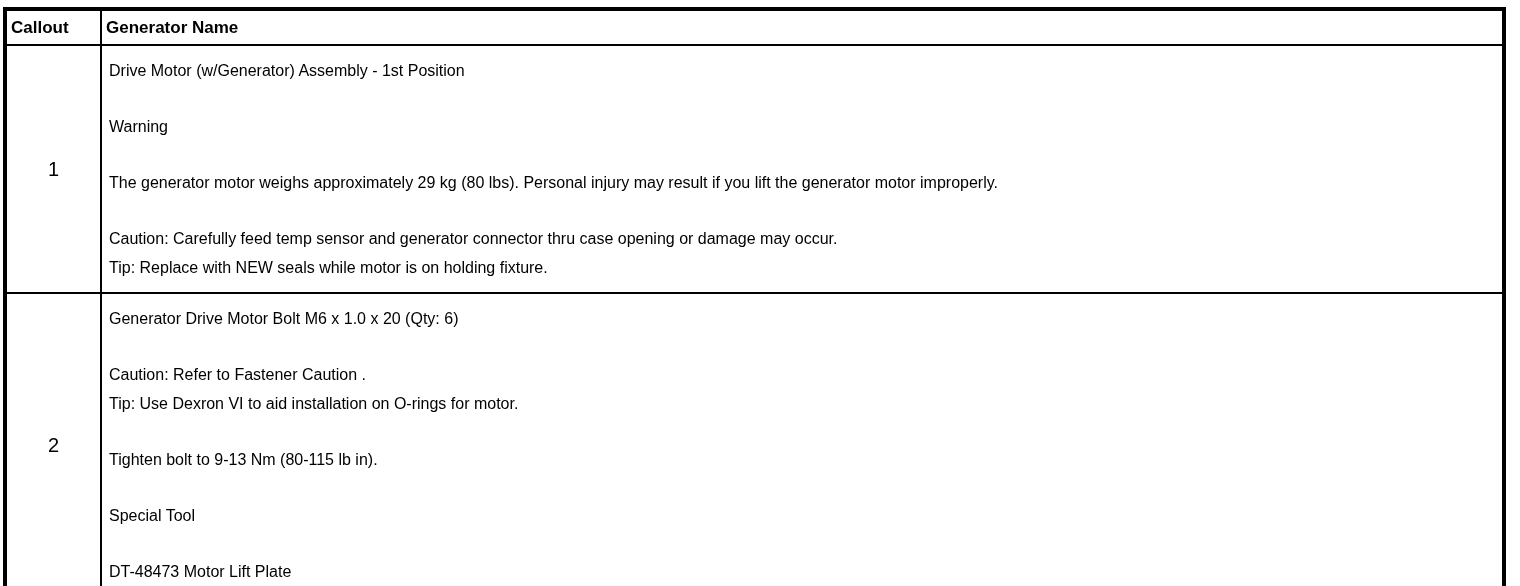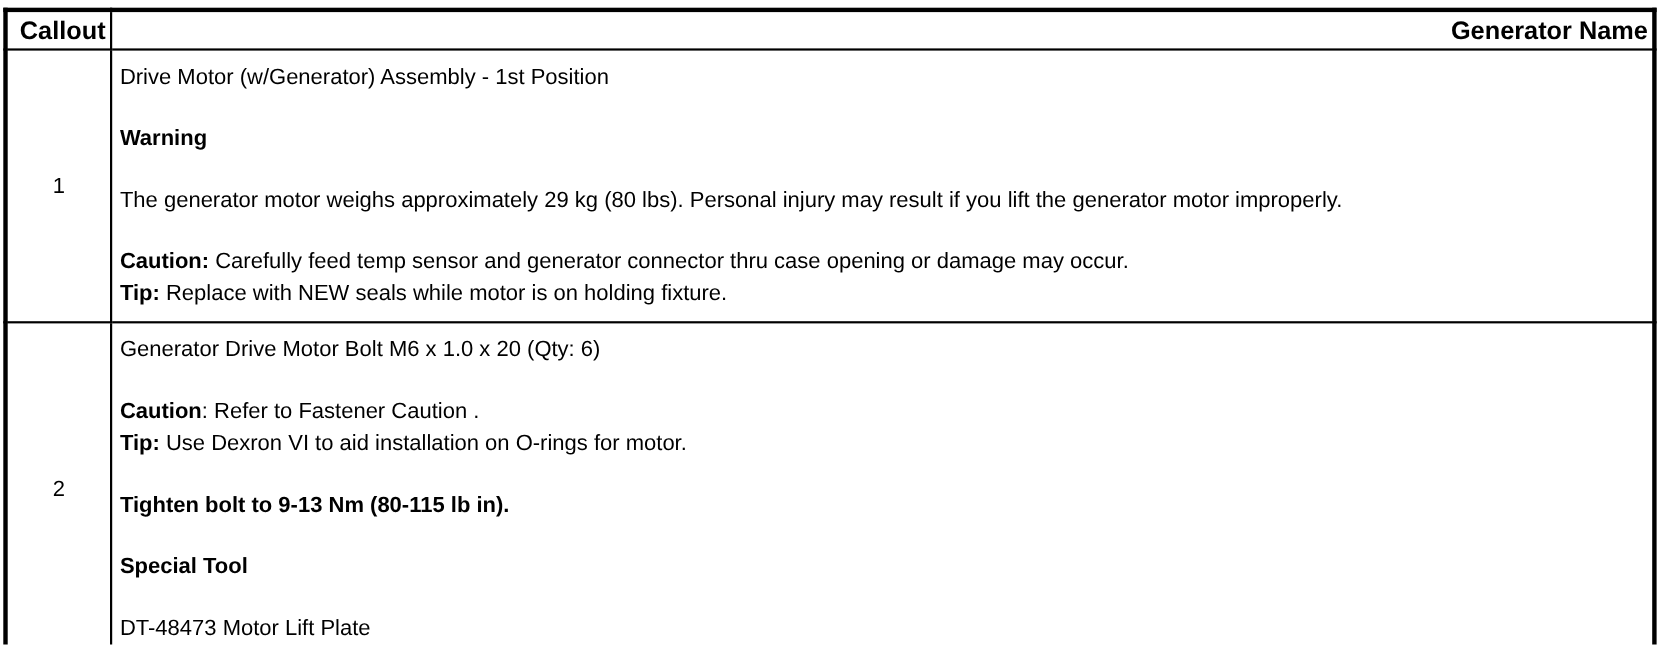--- a/index.html
+++ b/index.html
@@ -18,44 +18,44 @@
     border: 4px solid #000000;
     margin: 7px 0 0 3px;
     width: 1503px;
     table-layout: fixed;
     background: #ffffff;
   }
   th, td {
     border: 2px solid #000000;
   }
   thead th {
-    font-size: 23px;
+    font-size: 17px;
     font-weight: bold;
-    text-align: right;
+    text-align: left;
     height: 36px;
     padding: 2px 4px;
     vertical-align: middle;
   }
   td.callout-cell {
     text-align: center;
     vertical-align: middle;
     font-size: 20px;
     padding: 0;
   }
   td.component-cell {
     vertical-align: top;
     padding: 10px 6px 10px 7px;
-    font-size: 20px;
+    font-size: 16px;
     line-height: 29px;
   }
   tbody tr.row-1 { height: 239px; }
   tbody tr.row-2 { height: 293px; }
   p.block { margin: 0; }
   p.block + p.block { margin-top: 27px; }
-  .b { font-weight: bold; }
+  .b { font-weight: normal; }
 </style>
 </head>
 <body>
 
 <table class="component-table">
   <colgroup>
     <col style="width:96px">
     <col>
   </colgroup>
   <thead>

